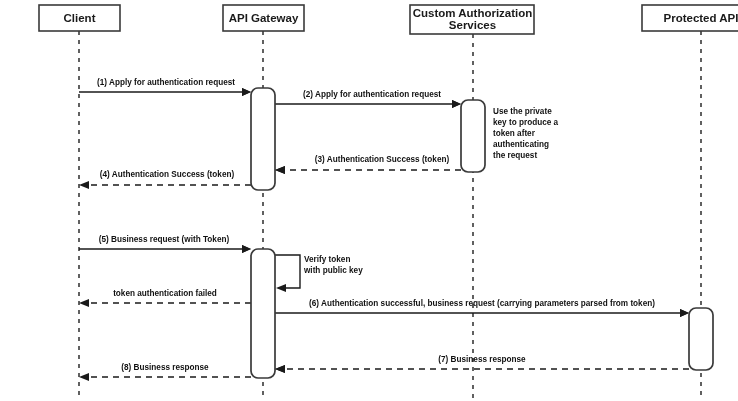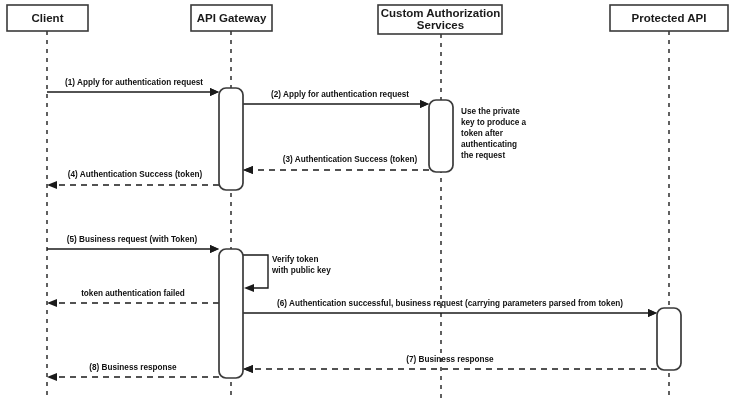--- a/index.html
+++ b/index.html
@@ -12,20 +12,21 @@
     width: 738px;
     height: 401px;
     font-family: "Liberation Sans", sans-serif;
     overflow: hidden;
   }
   #diagram-root {
     position: relative;
     width: 655px;
     height: 401px;
     background: #ffffff;
+    padding-left: 32px;
   }
   svg#seq-svg {
     display: block;
     width: 738px;
     height: 401px;
   }
   .participant-box {
     fill: #ffffff;
     stroke: #3a3a3a;
     stroke-width: 1.6;

